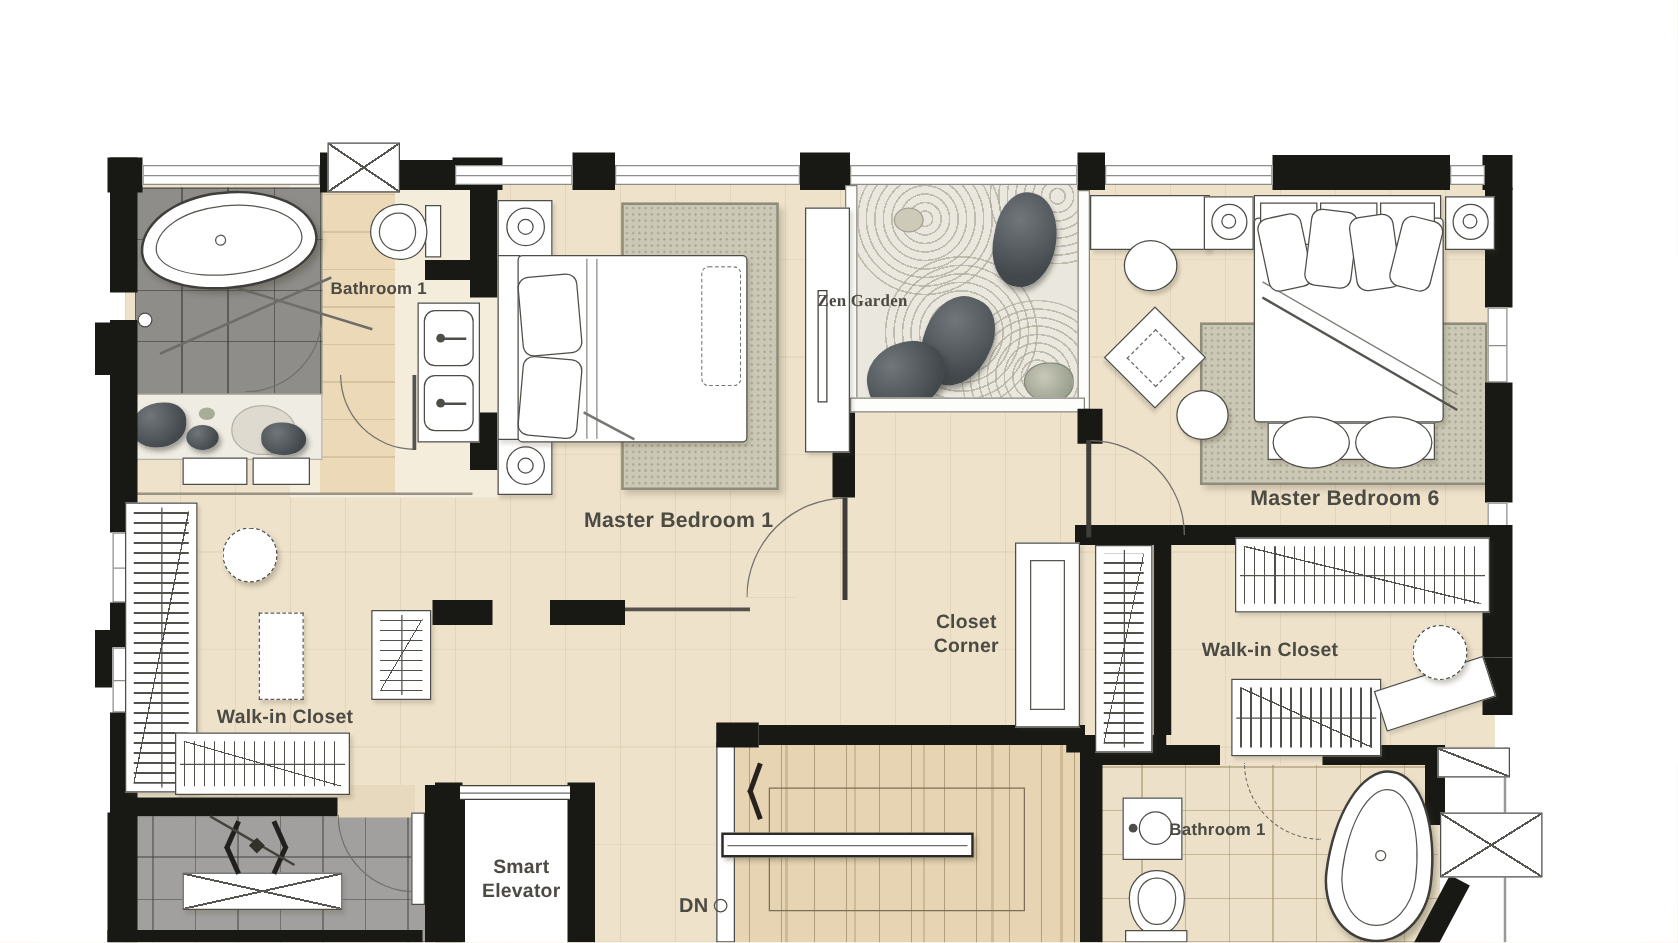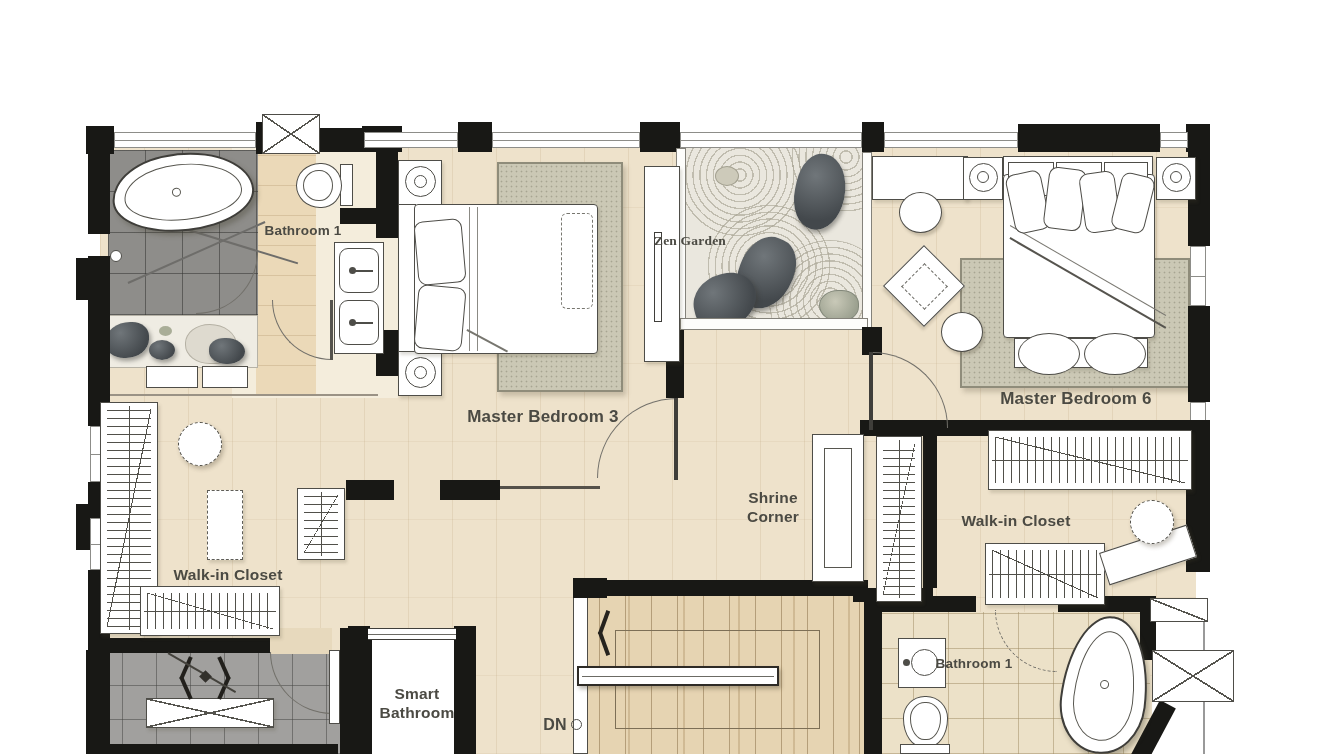--- a/index.html
+++ b/index.html
@@ -308,22 +308,22 @@
   <div class="abs" style="left:1062px;top:616px;width:86px;height:138px;transform:rotate(7deg);background:#fff;border:2px solid #3f3e3a;border-radius:50% 50% 50% 50%/64% 64% 38% 38%;box-sizing:border-box;box-shadow:3px 4px 5px rgba(70,65,50,.35);">
     <div class="abs" style="left:11px;top:13px;right:11px;bottom:11px;border:1.5px solid #57564f;border-radius:50% 50% 50% 50%/64% 64% 38% 38%;"></div>
     <div class="abs" style="left:36px;top:62px;width:9px;height:9px;border:1.5px solid #57564f;border-radius:50%;box-sizing:border-box;"></div>
   </div>
   <div class="arc" style="left:995px;top:610px;width:62px;height:62px;border-left-width:1.4px;border-bottom-width:1.4px;border-left-style:dashed;border-bottom-style:dashed;border-bottom-left-radius:100% 100%;"></div>
   <div class="furn nosh xpat" style="left:1152px;top:650px;width:82px;height:52px;"></div>
   <div class="furn nosh" style="left:1150px;top:598px;width:58px;height:24px;background-image:linear-gradient(to top right, transparent calc(50% - .8px), #55544e calc(50% - .8px) calc(50% + .8px), transparent calc(50% + .8px));"></div>
 
   <div class="lbl small" style="left:303px;top:231px;">Bathroom 1</div>
   <div class="lbl small" style="left:690px;top:241px;font-family:Liberation Serif, serif;">Zen Garden</div>
-  <div class="lbl big" style="left:543px;top:417px;">Master Bedroom 3</div>
+  <div class="lbl big" style="left:543px;top:417px;">Master Bedroom 1</div>
   <div class="lbl big" style="left:1076px;top:399px;">Master Bedroom 6</div>
-  <div class="lbl wrap" style="left:773px;top:508px;">Shrine Corner</div>
+  <div class="lbl wrap" style="left:773px;top:508px;">Closet Corner</div>
   <div class="lbl" style="left:228px;top:575px;">Walk-in Closet</div>
   <div class="lbl" style="left:1016px;top:521px;">Walk-in Closet</div>
-  <div class="lbl wrap" style="left:417px;top:704px;">Smart Bathroom</div>
+  <div class="lbl wrap" style="left:417px;top:704px;">Smart Elevator</div>
   <div class="lbl" style="left:555px;top:725px;font-size:16px;">DN</div>
   <div class="lbl small" style="left:974px;top:664px;">Bathroom 1</div>
 
 </div>
 
 </body></html>

